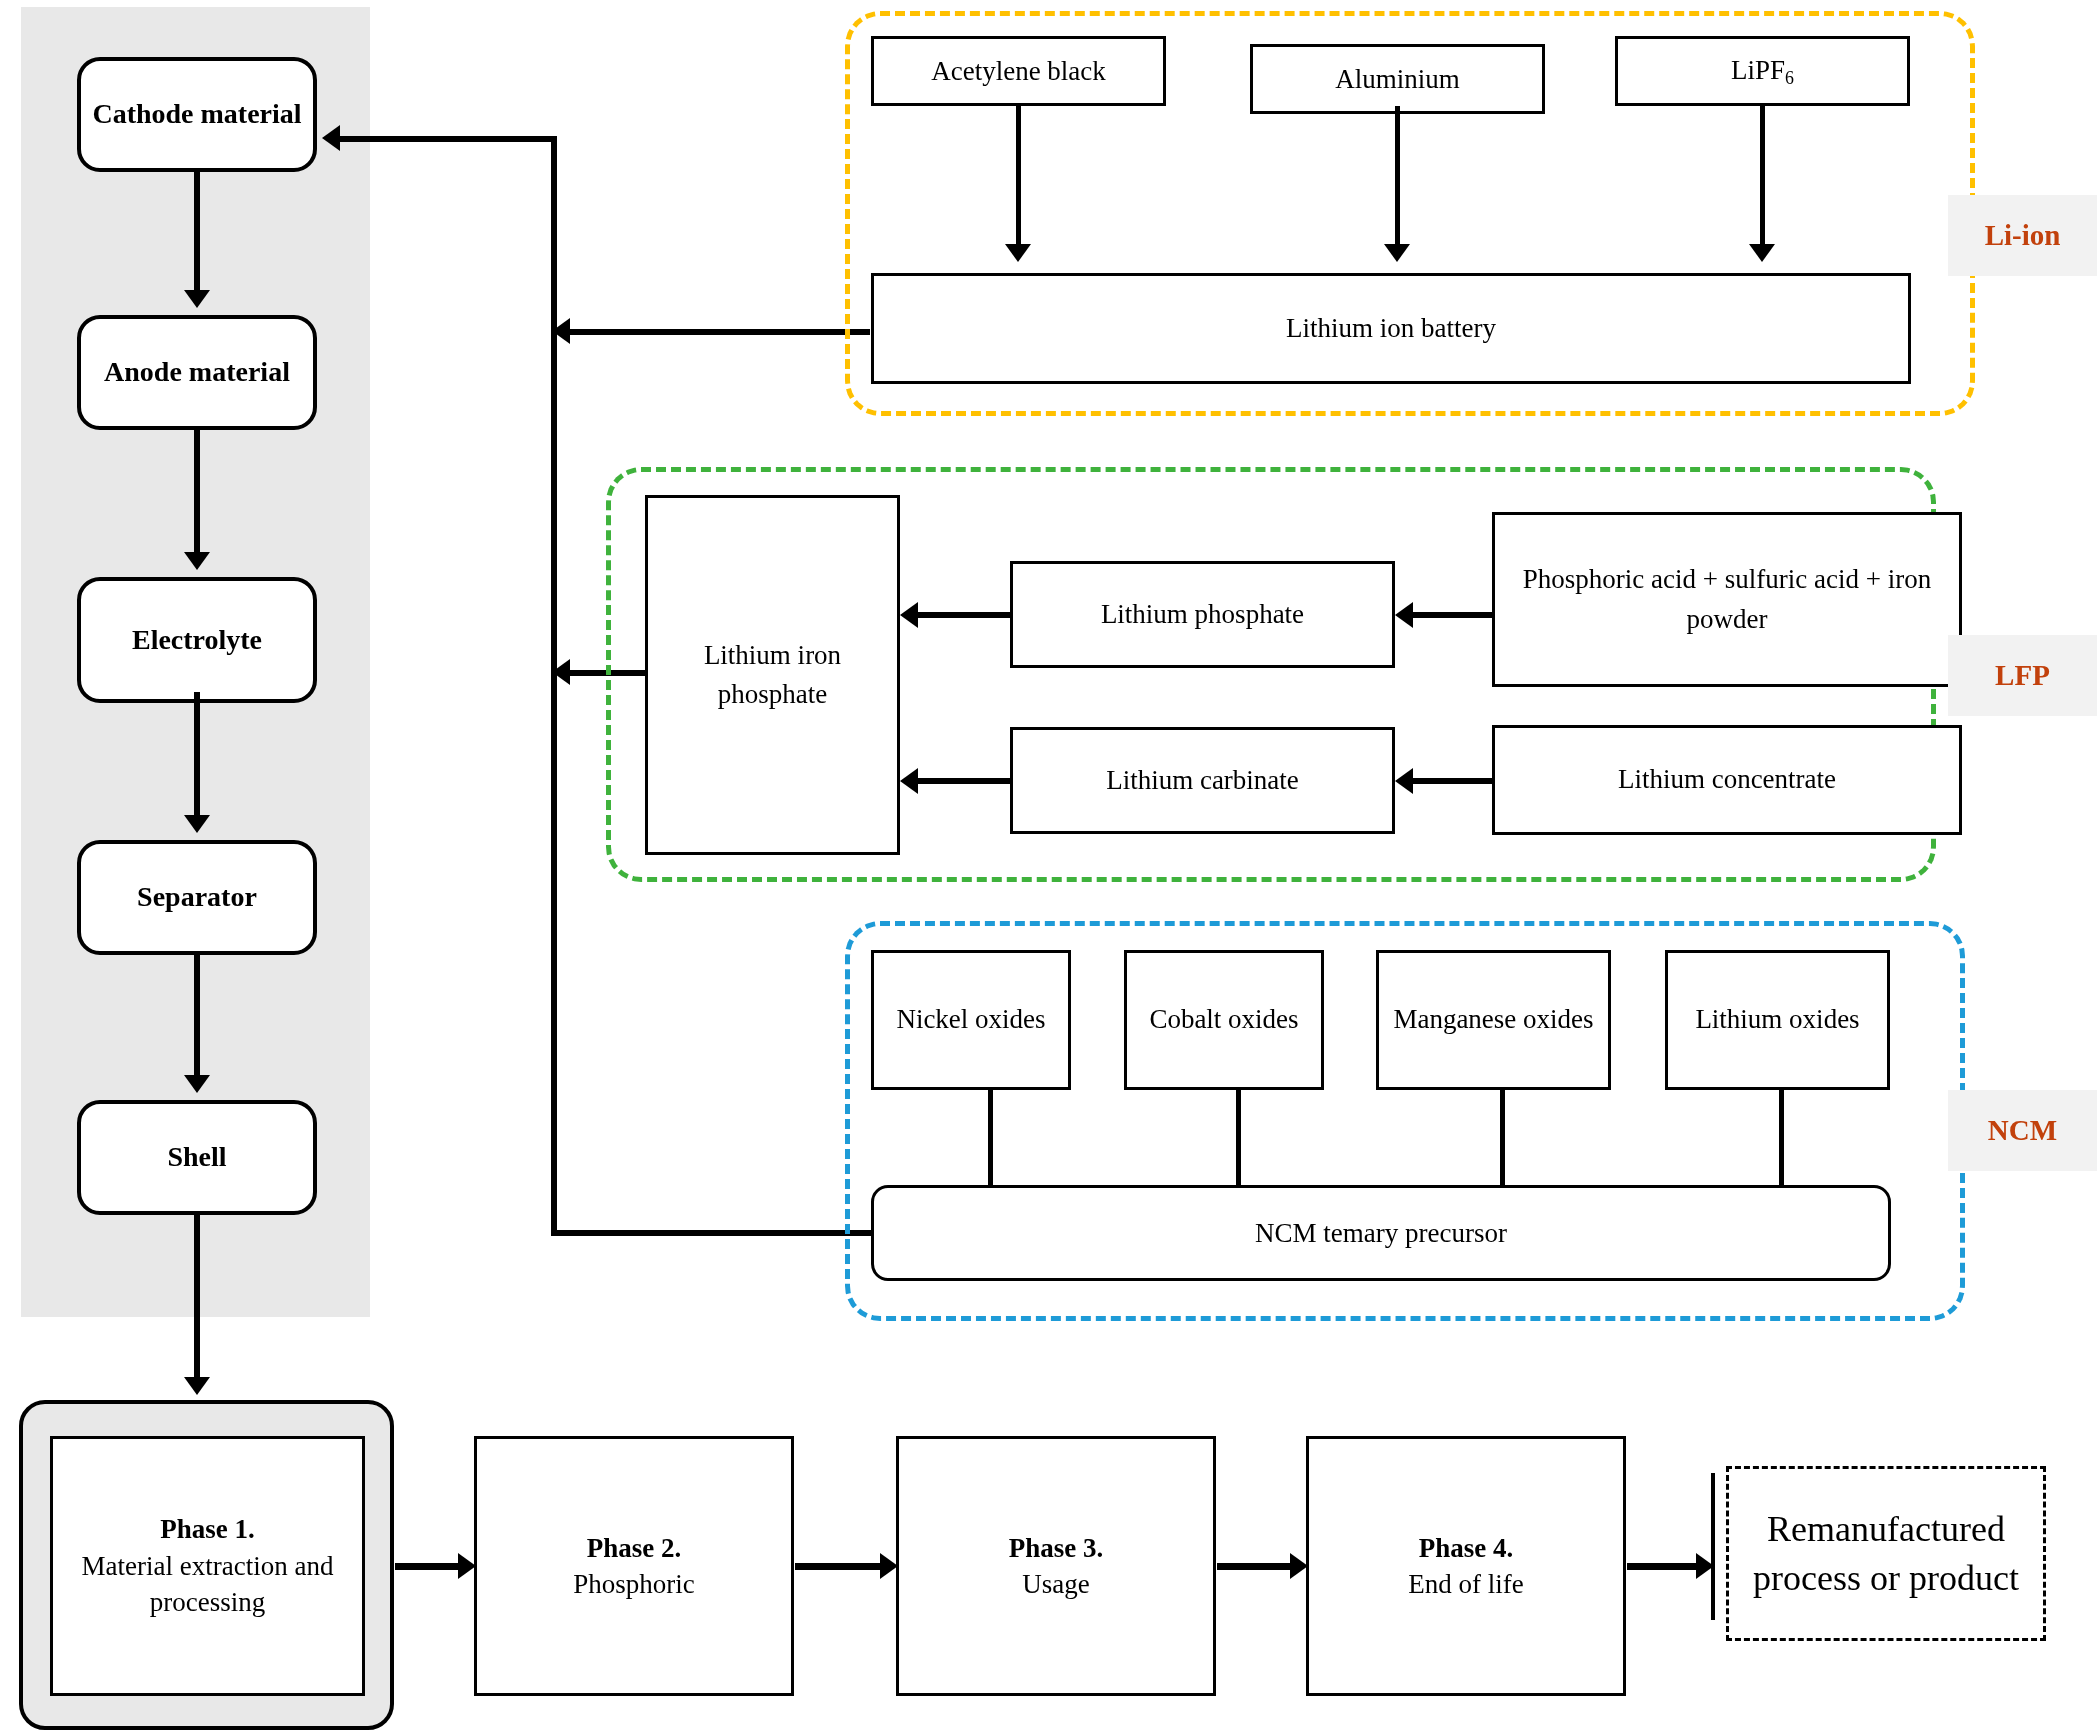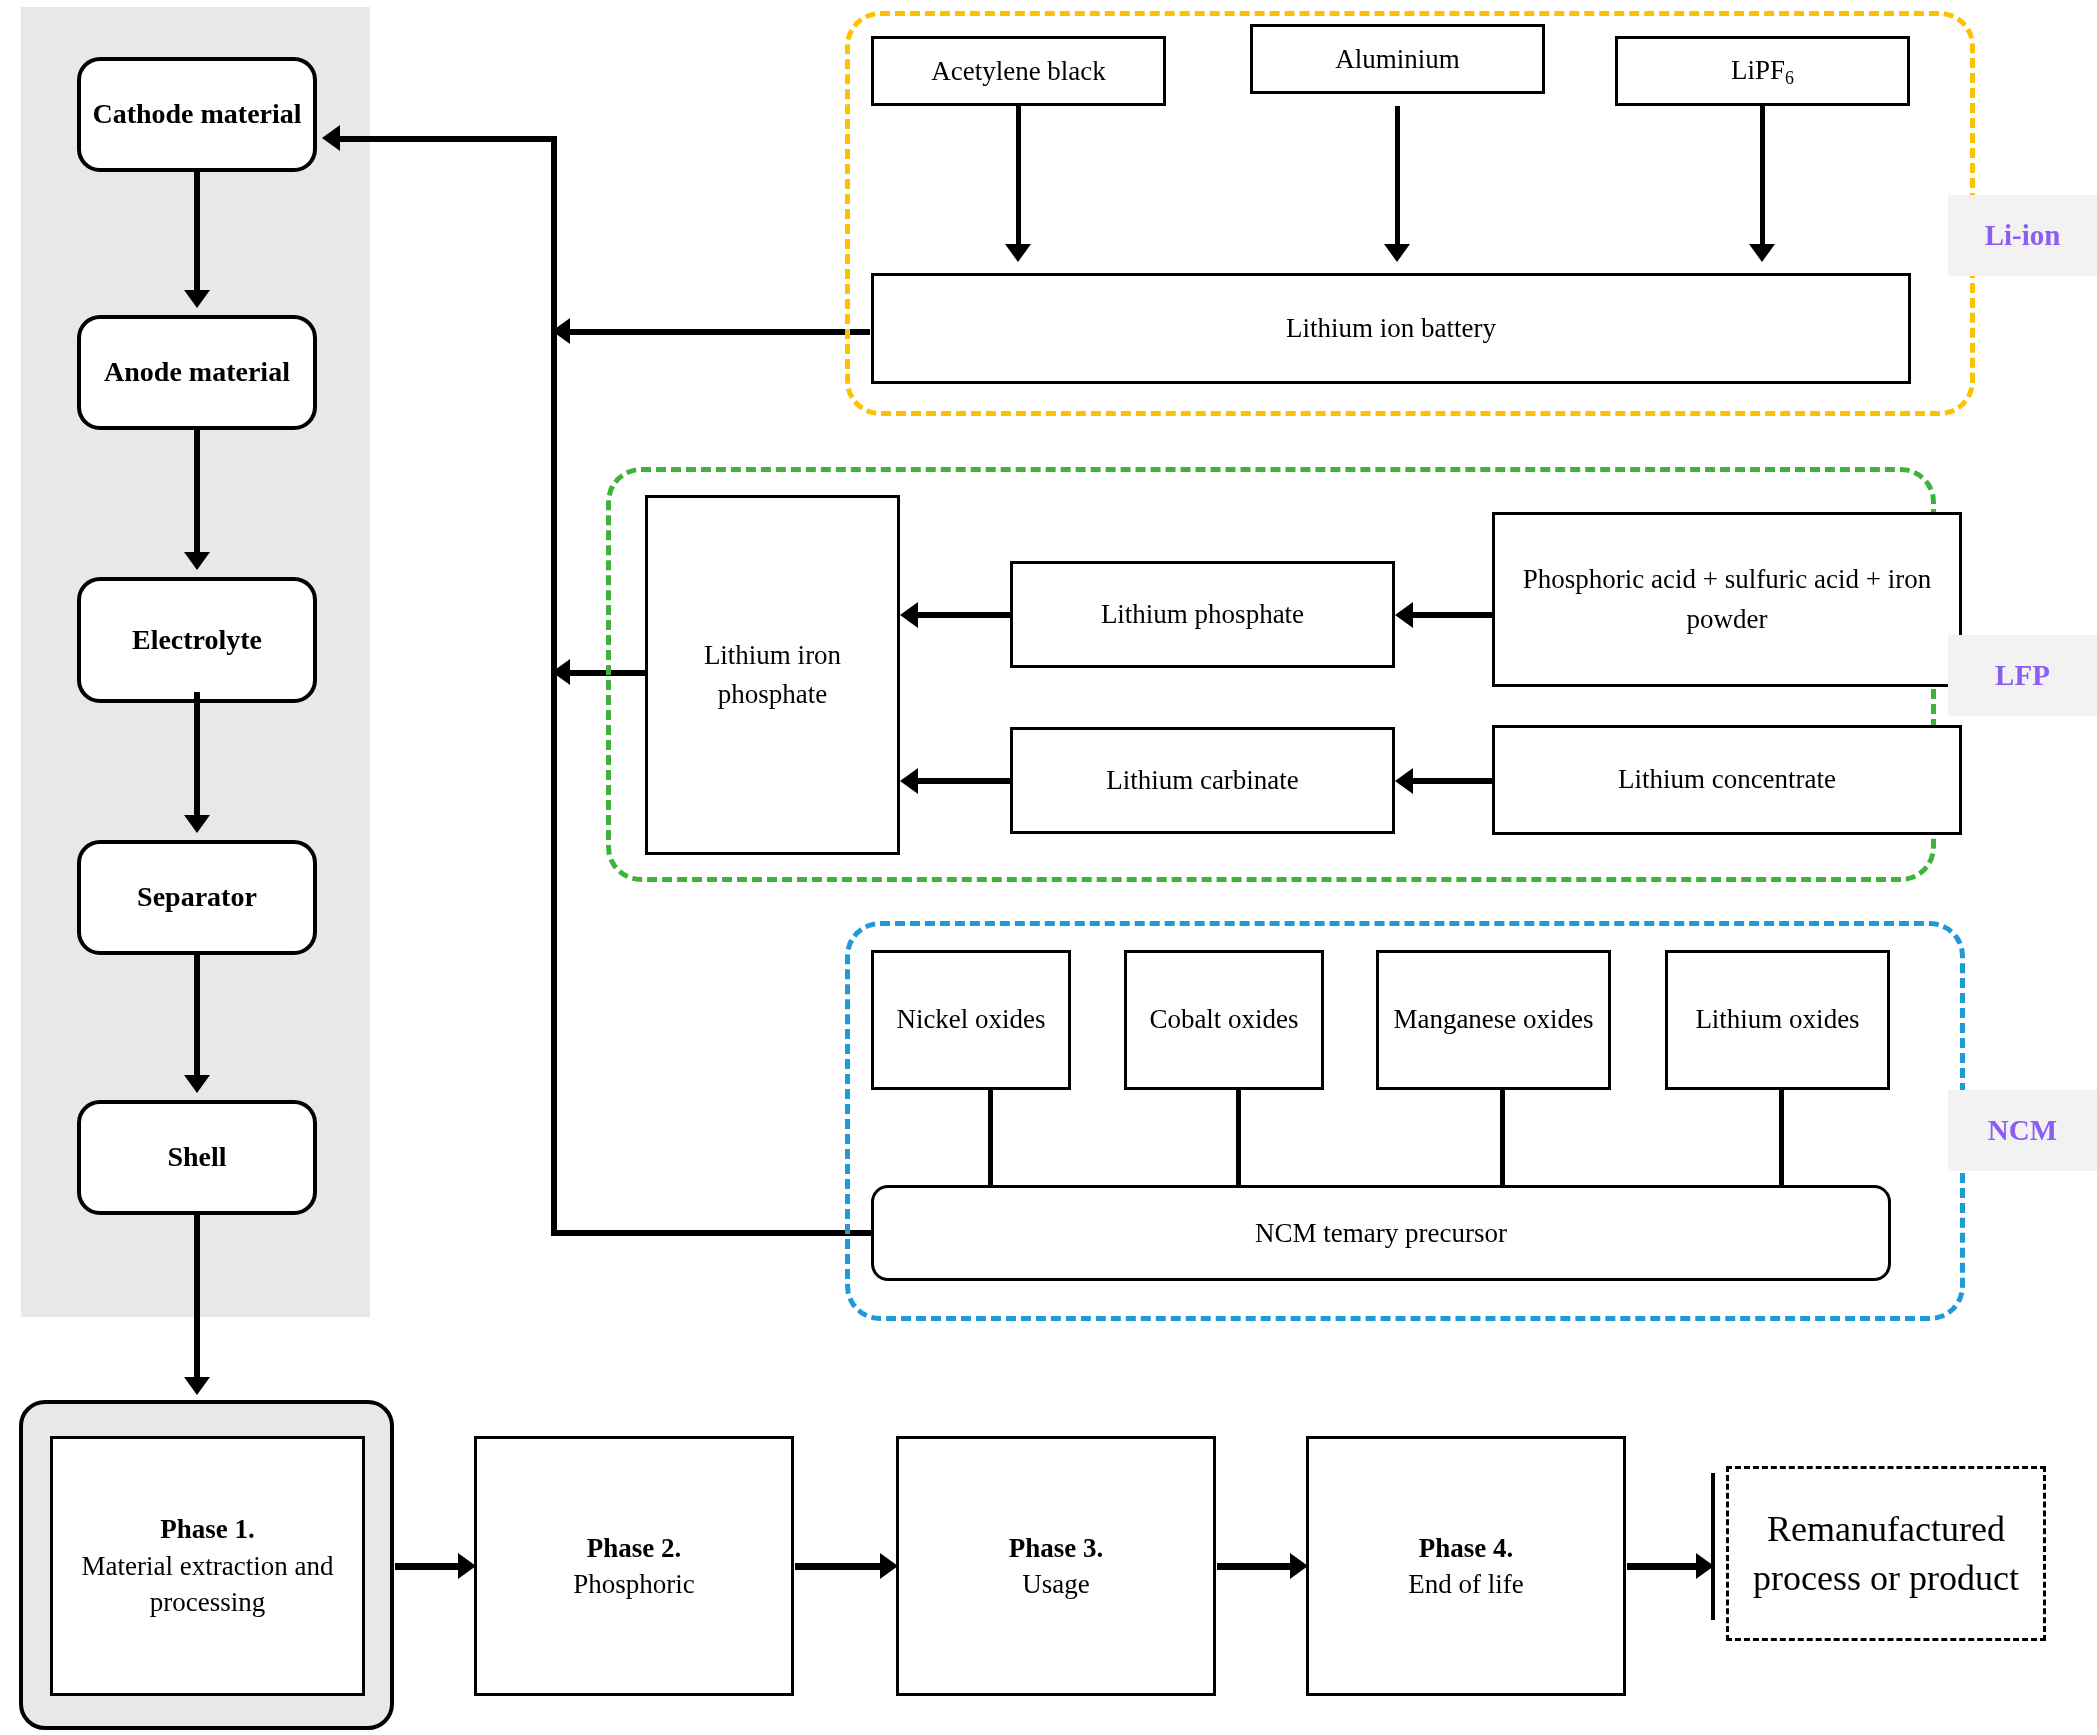--- a/index.html
+++ b/index.html
@@ -23,21 +23,21 @@
   }
   .sbox.tall{line-height:1.45;}
 
   .dashgroup{border-style:dashed;border-width:5.5px;border-radius:35px;background:transparent;}
   .dash-liion{border-color:#FFC000;}
   .dash-lfp{border-color:#3FB23C;}
   .dash-ncm{border-color:#1E9BD7;}
 
   .grouplabel{
     background:#f2f2f2;display:flex;align-items:center;justify-content:center;
-    font-weight:bold;font-size:29px;color:#8b5cf6;
+    font-weight:bold;font-size:29px;color:#c2410c;
   }
 
   
   .ln{background:#000;}
   .ahead{width:0;height:0;}
   .a-left{border-top:13px solid transparent;border-bottom:13px solid transparent;border-right:18px solid #000;}
   .a-right{border-top:13px solid transparent;border-bottom:13px solid transparent;border-left:18px solid #000;}
   .a-down{border-left:13px solid transparent;border-right:13px solid transparent;border-top:18px solid #000;}
 
   
@@ -110,21 +110,21 @@
   <div class="abs ln" style="left:570px;top:670px;width:80px;height:5.5px;"></div>
   <div class="abs ahead a-left" style="left:552px;top:659px;"></div>
 
   <div class="abs ln" style="left:551px;top:1230px;width:320px;height:5.5px;"></div>
 
   <div class="abs dashgroup dash-liion" style="left:845px;top:11px;width:1130px;height:405px;"></div>
 
   <div class="abs sbox" style="left:871px;top:36px;width:295px;height:70px;">
     <span>Acetylene black</span>
   </div>
-  <div class="abs sbox" style="left:1250px;top:24px;width:295px;height:70px;">
+  <div class="abs sbox" style="left:1250px;top:44px;width:295px;height:70px;">
     <span>Aluminium</span>
   </div>
   <div class="abs sbox" style="left:1615px;top:36px;width:295px;height:70px;">
     <span><span>LiPF</span><sub>6</sub></span>
   </div>
 
   <div class="abs ln" style="left:1016px;top:106px;width:4.5px;height:140px;"></div>
   <div class="abs ahead a-down" style="left:1005px;top:244px;"></div>
   <div class="abs ln" style="left:1395px;top:106px;width:4.5px;height:140px;"></div>
   <div class="abs ahead a-down" style="left:1384px;top:244px;"></div>

